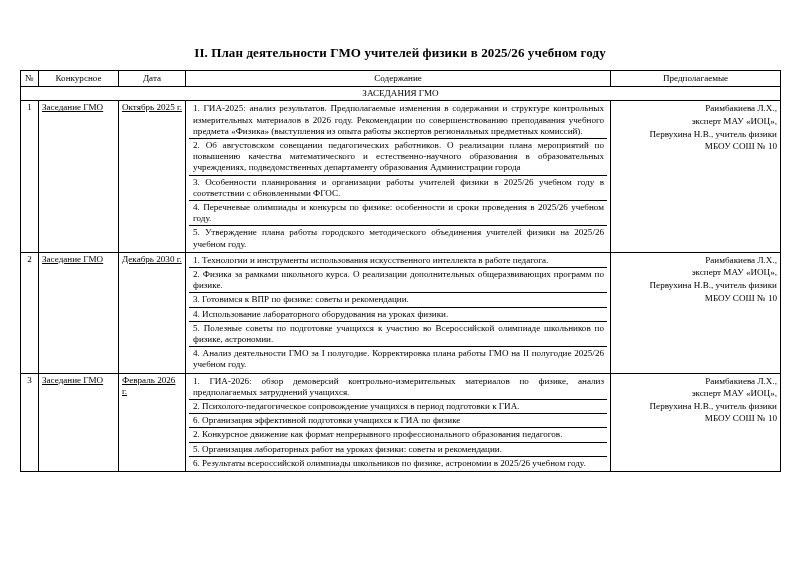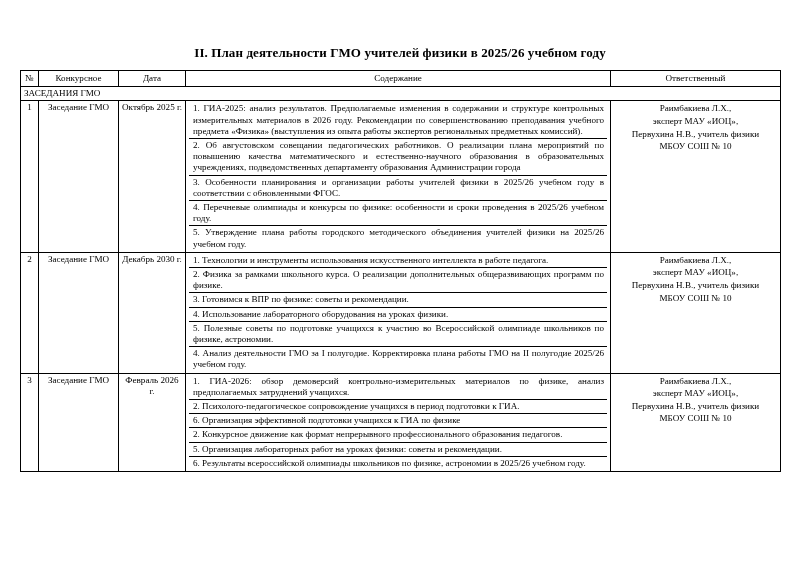--- a/index.html
+++ b/index.html
@@ -58,27 +58,28 @@
     padding-top: 2px;
     padding-bottom: 2px;
   }
   col.c-num    { width: 18px; }
   col.c-event  { width: 80px; }
   col.c-date   { width: 67px; }
   col.c-cont   { width: 425px; }
   col.c-resp   { width: 170px; }
 
   .section-row td {
+    text-align: center;
     border-top: 1px solid #000;
     border-bottom: 1px solid #000;
     padding-top: 1px;
     padding-bottom: 1px;
   }
   .cell-center {
-    text-align: center;
+    text-decoration: underline;
   }
   .cell-num {
     text-align: center;
   }
   .cell-resp {
     text-align: center;
     vertical-align: middle;
     line-height: 12.6px;
   }
   
@@ -91,21 +92,21 @@
   td.content-cell .item {
     border-bottom: 1px solid #000;
     padding: 1px 3px 1px 4px;
     text-align: justify;
     text-justify: inter-word;
     hyphens: none;
   }
   td.content-cell .item:last-child {
     border-bottom: none;
   }
-  .resp-line { display: block; }
+  .resp-line { display: block; text-align: right; }
 </style>
 </head>
 <body>
 
 <div class="page">
 
   <div class="doc-title">II. План деятельности ГМО учителей физики в 2025/26 учебном году</div>
 
   <table class="plan">
     <colgroup>
@@ -114,21 +115,21 @@
       <col class="c-date">
       <col class="c-cont">
       <col class="c-resp">
     </colgroup>
     <thead>
       <tr>
         <th>№</th>
         <th>Конкурсное</th>
         <th>Дата</th>
         <th>Содержание</th>
-        <th>Ответственный</th>
+        <th>Предполагаемые</th>
       </tr>
     </thead>
     <tbody id="table-body">
       <tr class="section-row">
         <td colspan="5">ЗАСЕДАНИЯ ГМО</td>
       </tr>
     <tr>
           <td class="cell-num">1</td>
           <td class="cell-center">Заседание ГМО</td>
           <td class="cell-center">Октябрь 2025 г.</td>

